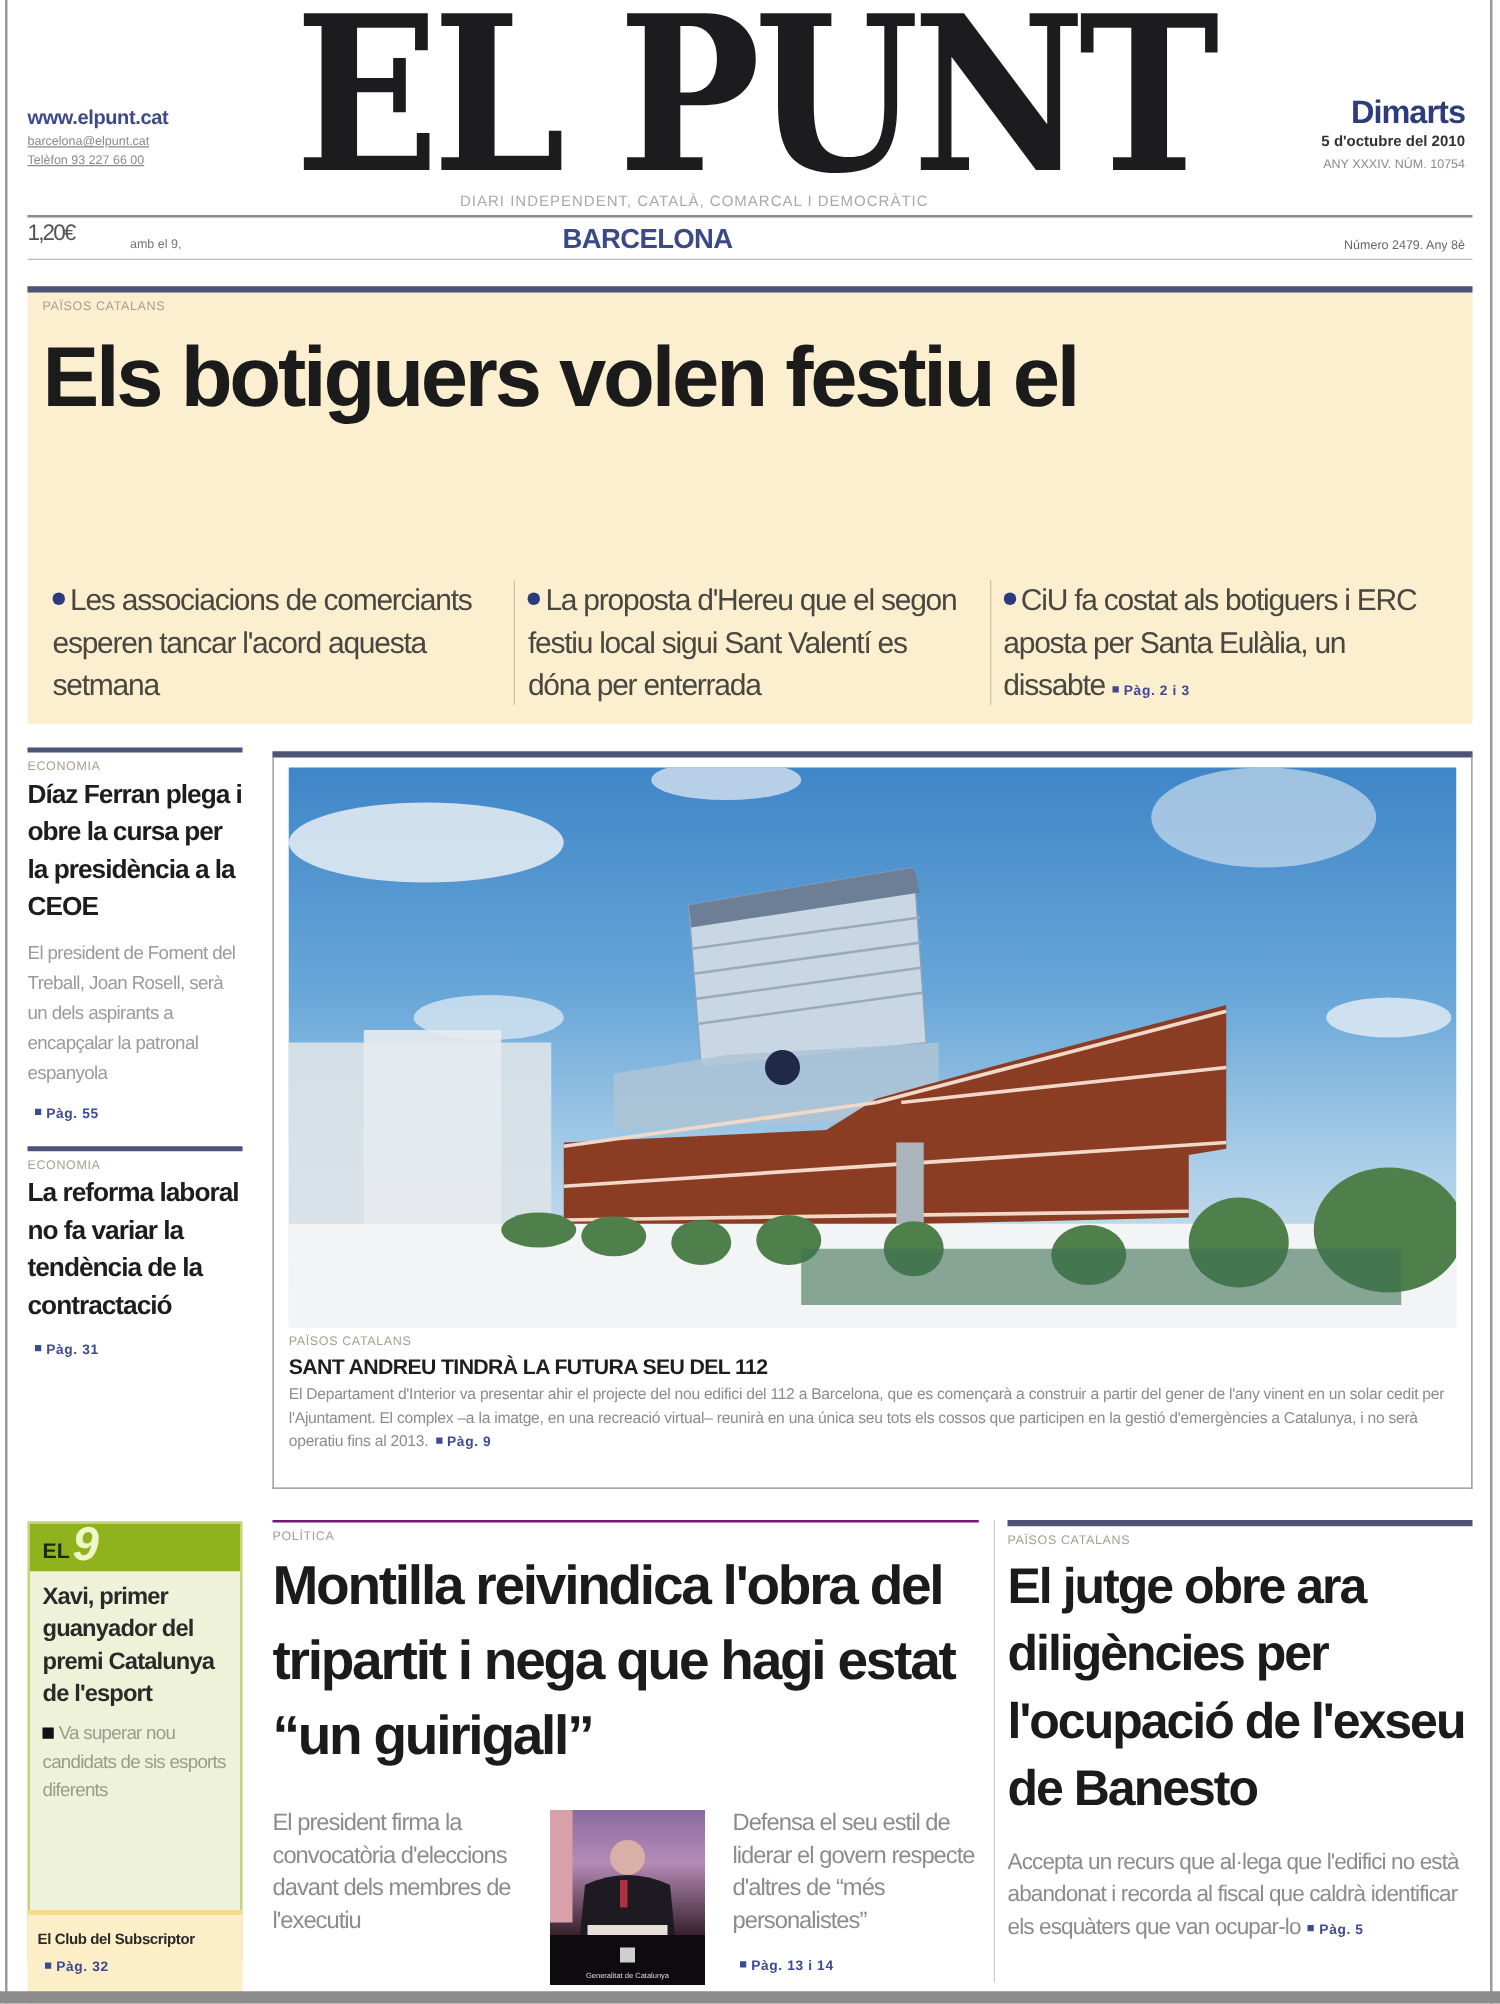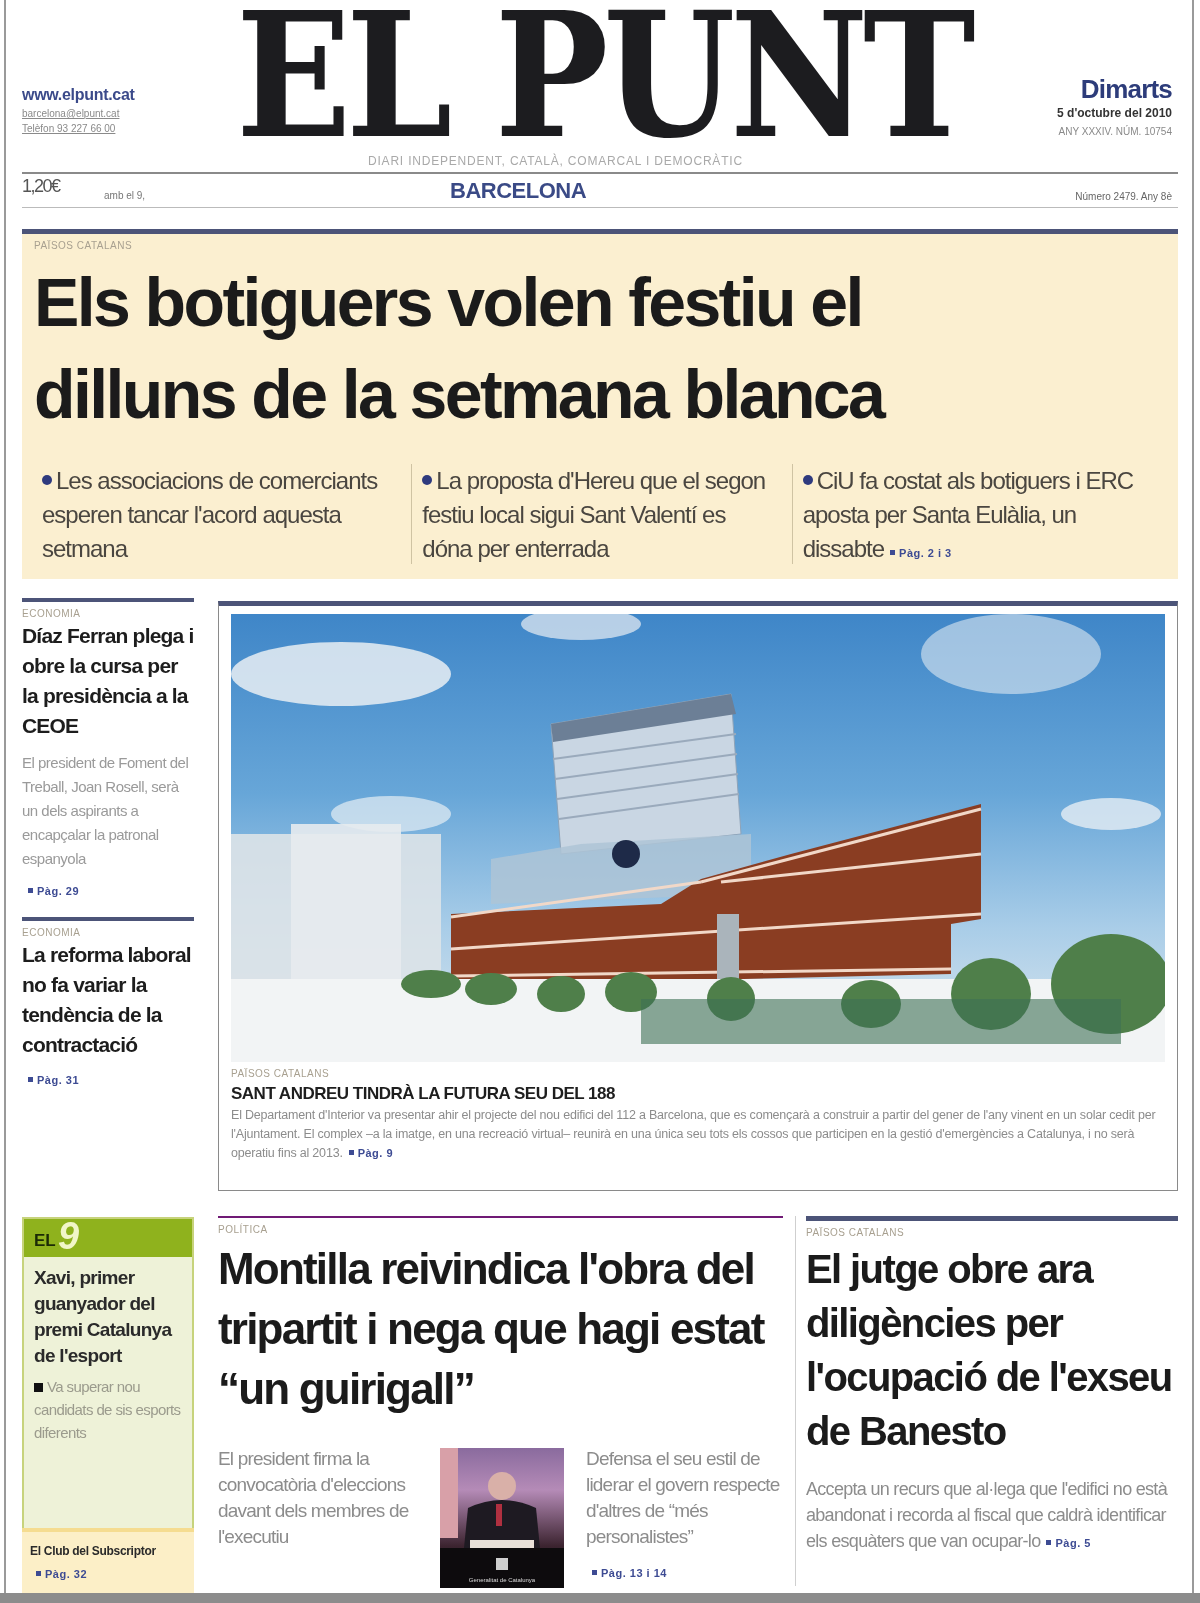--- a/index.html
+++ b/index.html
@@ -99,41 +99,40 @@
   <div class="price-old">amb el 9,</div>
   <div class="edition">BARCELONA</div>
   <div class="issue-no">Número 2479. Any 8è</div>
   <div class="mh-rule2"></div>
 </header>
 
 <section class="lead">
   <div class="section-label">PAÏSOS CATALANS</div>
   <h1 class="lead-headline">
     <span>Els botiguers volen festiu el</span><br>
-    <span>dilluns de la setmana blanca</span>
   </h1>
   <div class="bullets">
     <div class="bullet">
       <span class="bullet-dot"></span><span>Les associacions de comerciants esperen tancar l'acord aquesta setmana</span>
     </div>
     <div class="bullet">
       <span class="bullet-dot"></span><span>La proposta d'Hereu que el segon festiu local sigui Sant Valentí es dóna per enterrada</span>
     </div>
     <div class="bullet">
       <span class="bullet-dot"></span><span>CiU fa costat als botiguers i ERC aposta per Santa Eulàlia, un dissabte</span><span class="pag-dot"></span><span class="pag">Pàg. 2 i 3</span>
     </div>
   </div>
 </section>
 
 <aside class="leftcol">
   <article class="lc-item">
     <div class="section-label">ECONOMIA</div>
     <h2 class="lc-title">Díaz Ferran plega i obre la cursa per la presidència a la CEOE</h2>
     <p class="lc-body">El president de Foment del Treball, Joan Rosell, serà un dels aspirants a encapçalar la patronal espanyola</p>
-    <div class="lc-pag"><span class="pag-dot"></span><span class="pag">Pàg. 29</span></div>
+    <div class="lc-pag"><span class="pag-dot"></span><span class="pag">Pàg. 55</span></div>
   </article>
   <article class="lc-item" style="margin-top:18px;">
     <div class="section-label">ECONOMIA</div>
     <h2 class="lc-title">La reforma laboral no fa variar la tendència de la contractació</h2>
     <div class="lc-pag"><span class="pag-dot"></span><span class="pag">Pàg. 31</span></div>
   </article>
 </aside>
 
 <div class="el9">
   <div class="el9-head">
@@ -187,21 +186,21 @@
           <ellipse cx="400" cy="378" rx="26" ry="20"></ellipse>
         <ellipse cx="500" cy="385" rx="24" ry="22"></ellipse>
           <ellipse cx="640" cy="390" rx="30" ry="24"></ellipse>
         <ellipse cx="760" cy="380" rx="40" ry="36"></ellipse>
           <ellipse cx="880" cy="370" rx="60" ry="50"></ellipse>
       </g>
       <rect x="410" y="385" width="480" height="45" fill="#3d6f55" opacity="0.6"></rect>
     </svg>
   </div>
   <div class="section-label photo-caption-label">PAÏSOS CATALANS</div>
-  <h2 class="photo-title">SANT ANDREU TINDRÀ LA FUTURA SEU DEL 188</h2>
+  <h2 class="photo-title">SANT ANDREU TINDRÀ LA FUTURA SEU DEL 112</h2>
   <p class="photo-text"><span>El Departament d'Interior va presentar ahir el projecte del nou edifici del 112 a Barcelona, que es començarà a construir a partir del gener de l'any vinent en un solar cedit per l'Ajuntament. El complex –a la imatge, en una recreació virtual– reunirà en una única seu tots els cossos que participen en la gestió d'emergències a Catalunya, i no serà operatiu fins al 2013.</span><span class="pag-dot"></span><span class="pag">Pàg. 9</span></p>
 </section>
 
 <article class="montilla">
   <div class="section-label">POLÍTICA</div>
   <h2 class="m-headline">Montilla reivindica l'obra del tripartit i nega que hagi estat “un guirigall”</h2>
   <p class="m-left">El president firma la convocatòria d'eleccions davant dels membres de l'executiu</p>
   <div class="m-photo">
     <svg width="124" height="140" viewBox="0 0 124 140">
       <rect x="0" y="0" width="18" height="90" fill="#d8a0a8"></rect>

